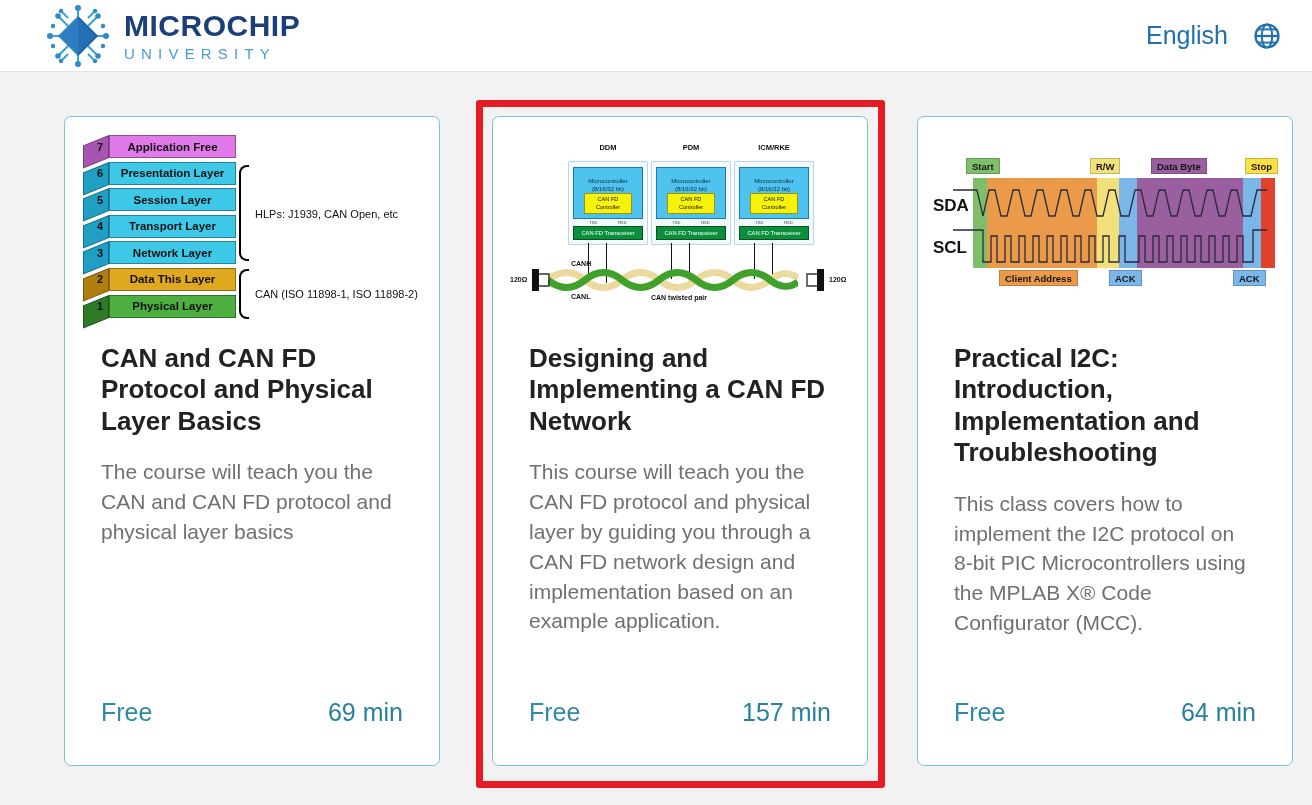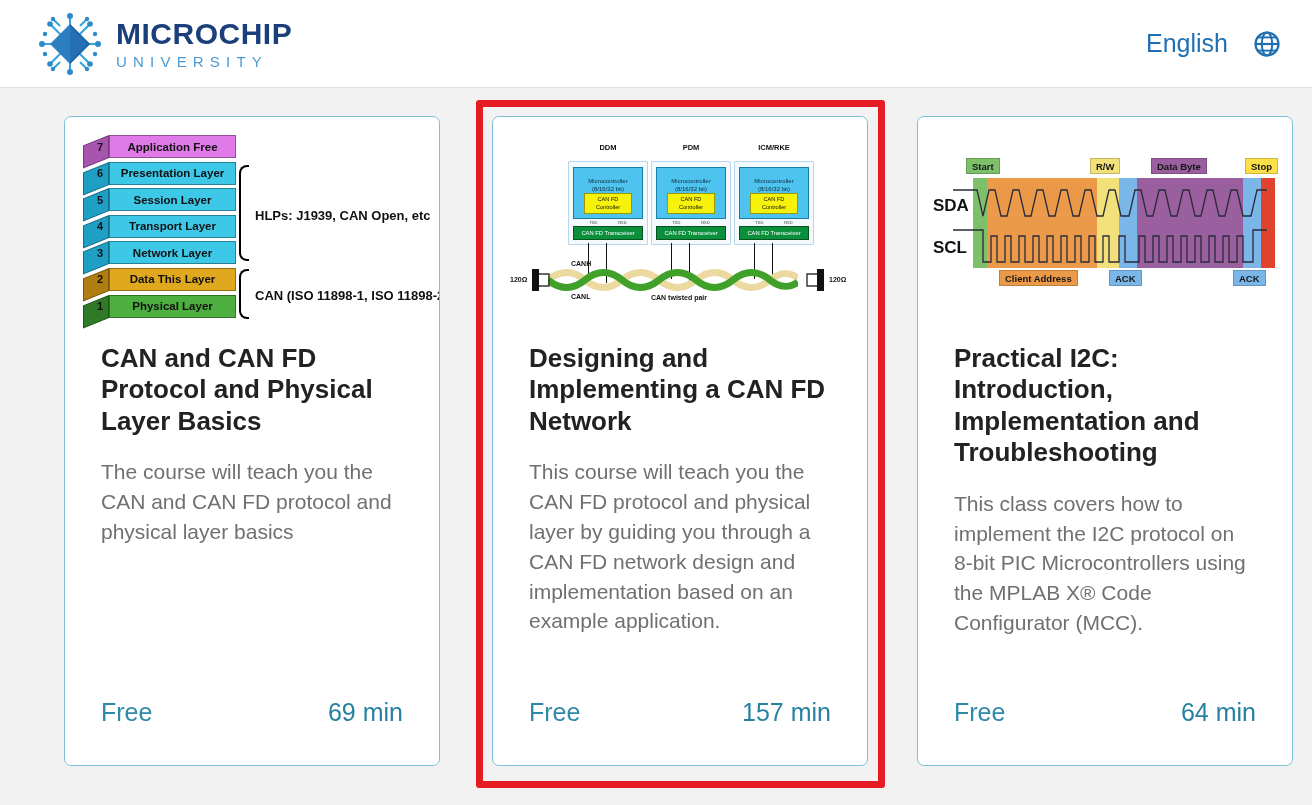--- a/index.html
+++ b/index.html
@@ -6,25 +6,26 @@
   html, body {
     width: 1312px; height: 805px;
     background: #f2f2f2;
     font-family: "Liberation Sans", sans-serif;
     overflow: hidden;
   }
 
   
   .header {
     position: absolute; top: 0; left: 0;
-    width: 1312px; height: 88px;
+    width: 1312px; height: 72px;
     background: #ffffff;
     border-bottom: 1px solid #e3e3e3;
     display: flex; align-items: center;
     justify-content: space-between;
+    padding-left: 8px;
   }
   .brand { display: flex; align-items: center; margin-left: 36px; gap: 12px; }
   .brand-mark { width: 68px; height: 68px; flex: none; }
   .brand-words { display: flex; flex-direction: column; line-height: 1; }
   .brand-main {
     font-size: 30px; font-weight: bold; letter-spacing: 0.5px;
     color: #1b3f7a;
   }
   .brand-sub {
     font-size: 15px; letter-spacing: 6.2px; color: #4a9ad4;
@@ -103,21 +104,21 @@
     border: 1px solid rgba(0,0,0,0.35);
     white-space: nowrap;
   }
   .osi-side {
     position: absolute; left: 0px; top: 0;
     width: 26px; height: 23px;
     border: 1px solid rgba(0,0,0,0.3);
     transform: skewY(-22deg); transform-origin: right bottom;
   }
   .osi-annot {
-    position: absolute; font-size: 13px; font-weight: bold; color: #111;
+    position: absolute; font-size: 11px; font-weight: normal; color: #111;
     white-space: nowrap;
   }
   .brace {
     position: absolute; border: 2.5px solid #000;
     border-right: none; border-radius: 8px 0 0 8px;
     width: 10px;
   }
 
   
   .cannet { position: relative; width: 340px; height: 180px; }

